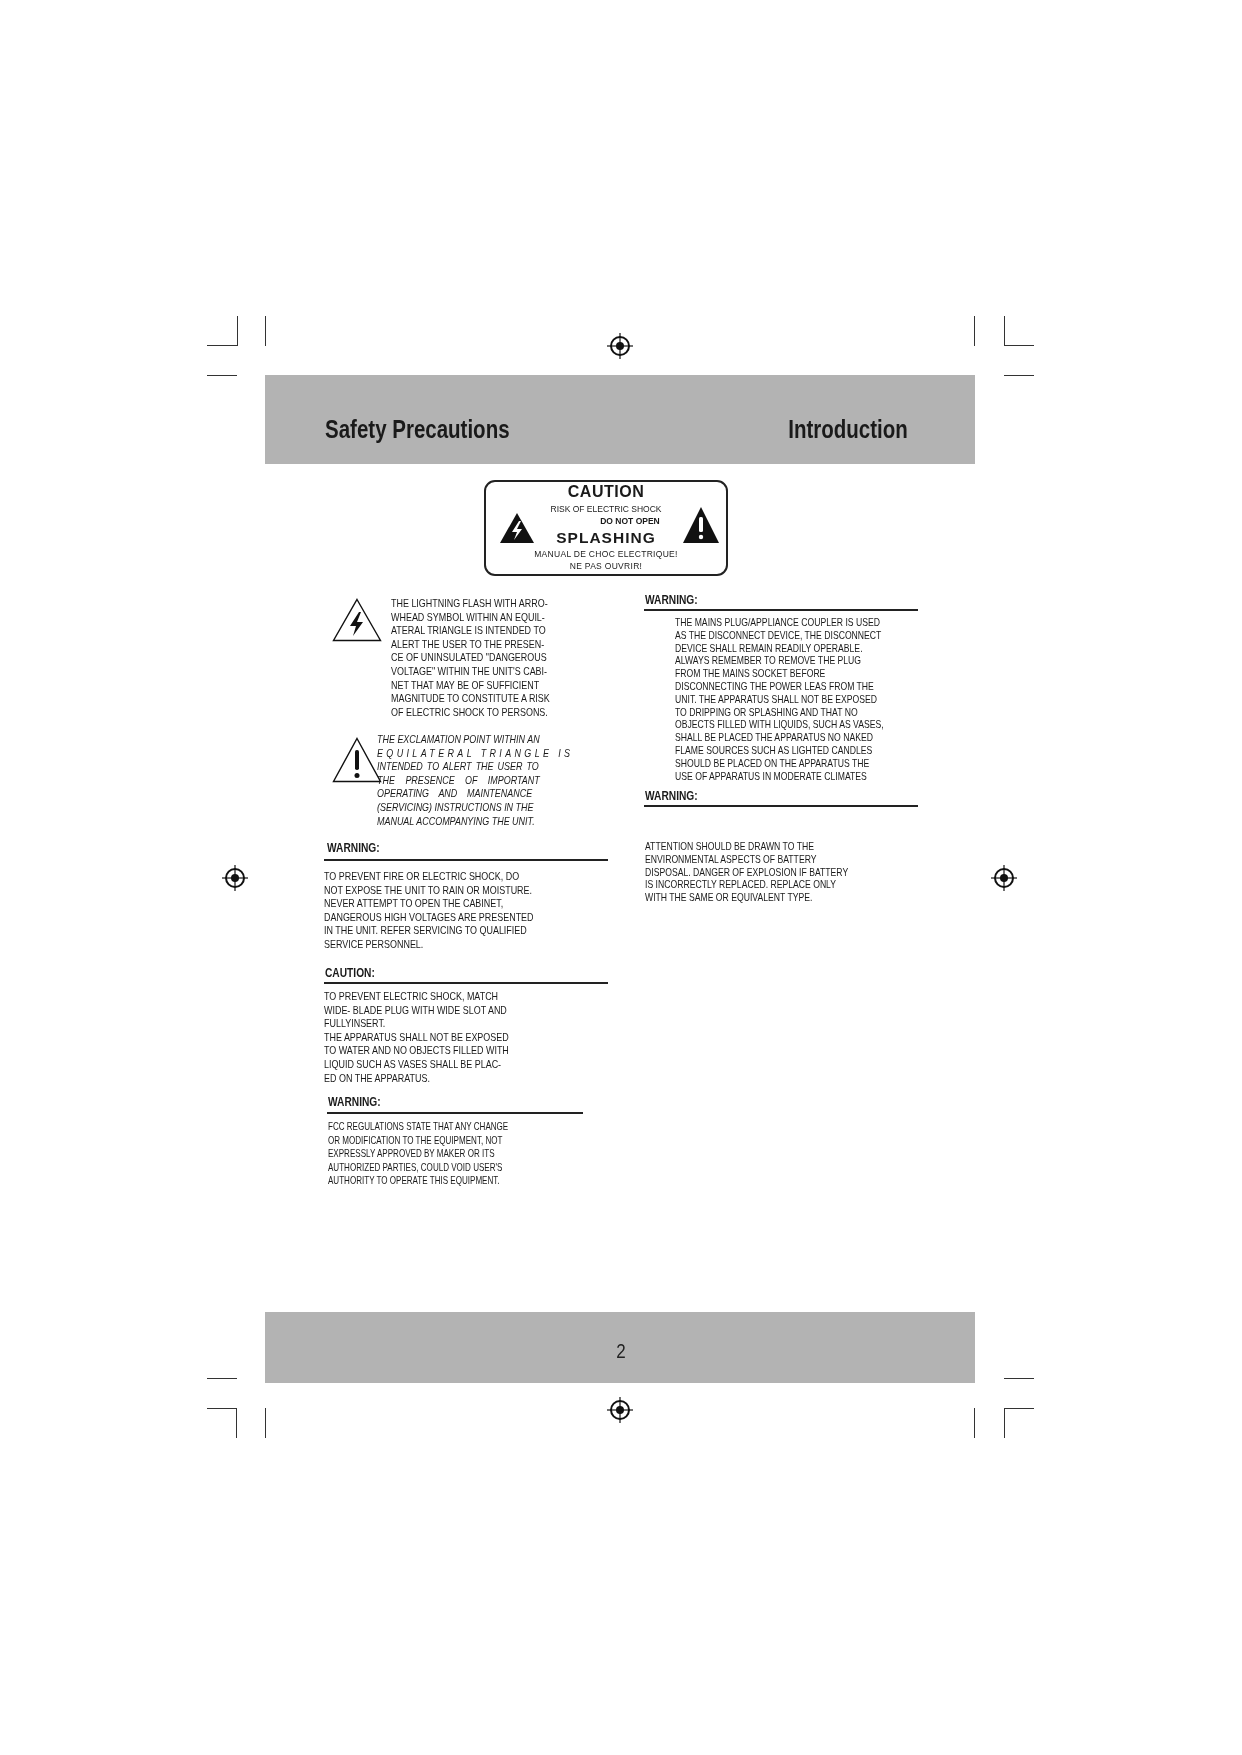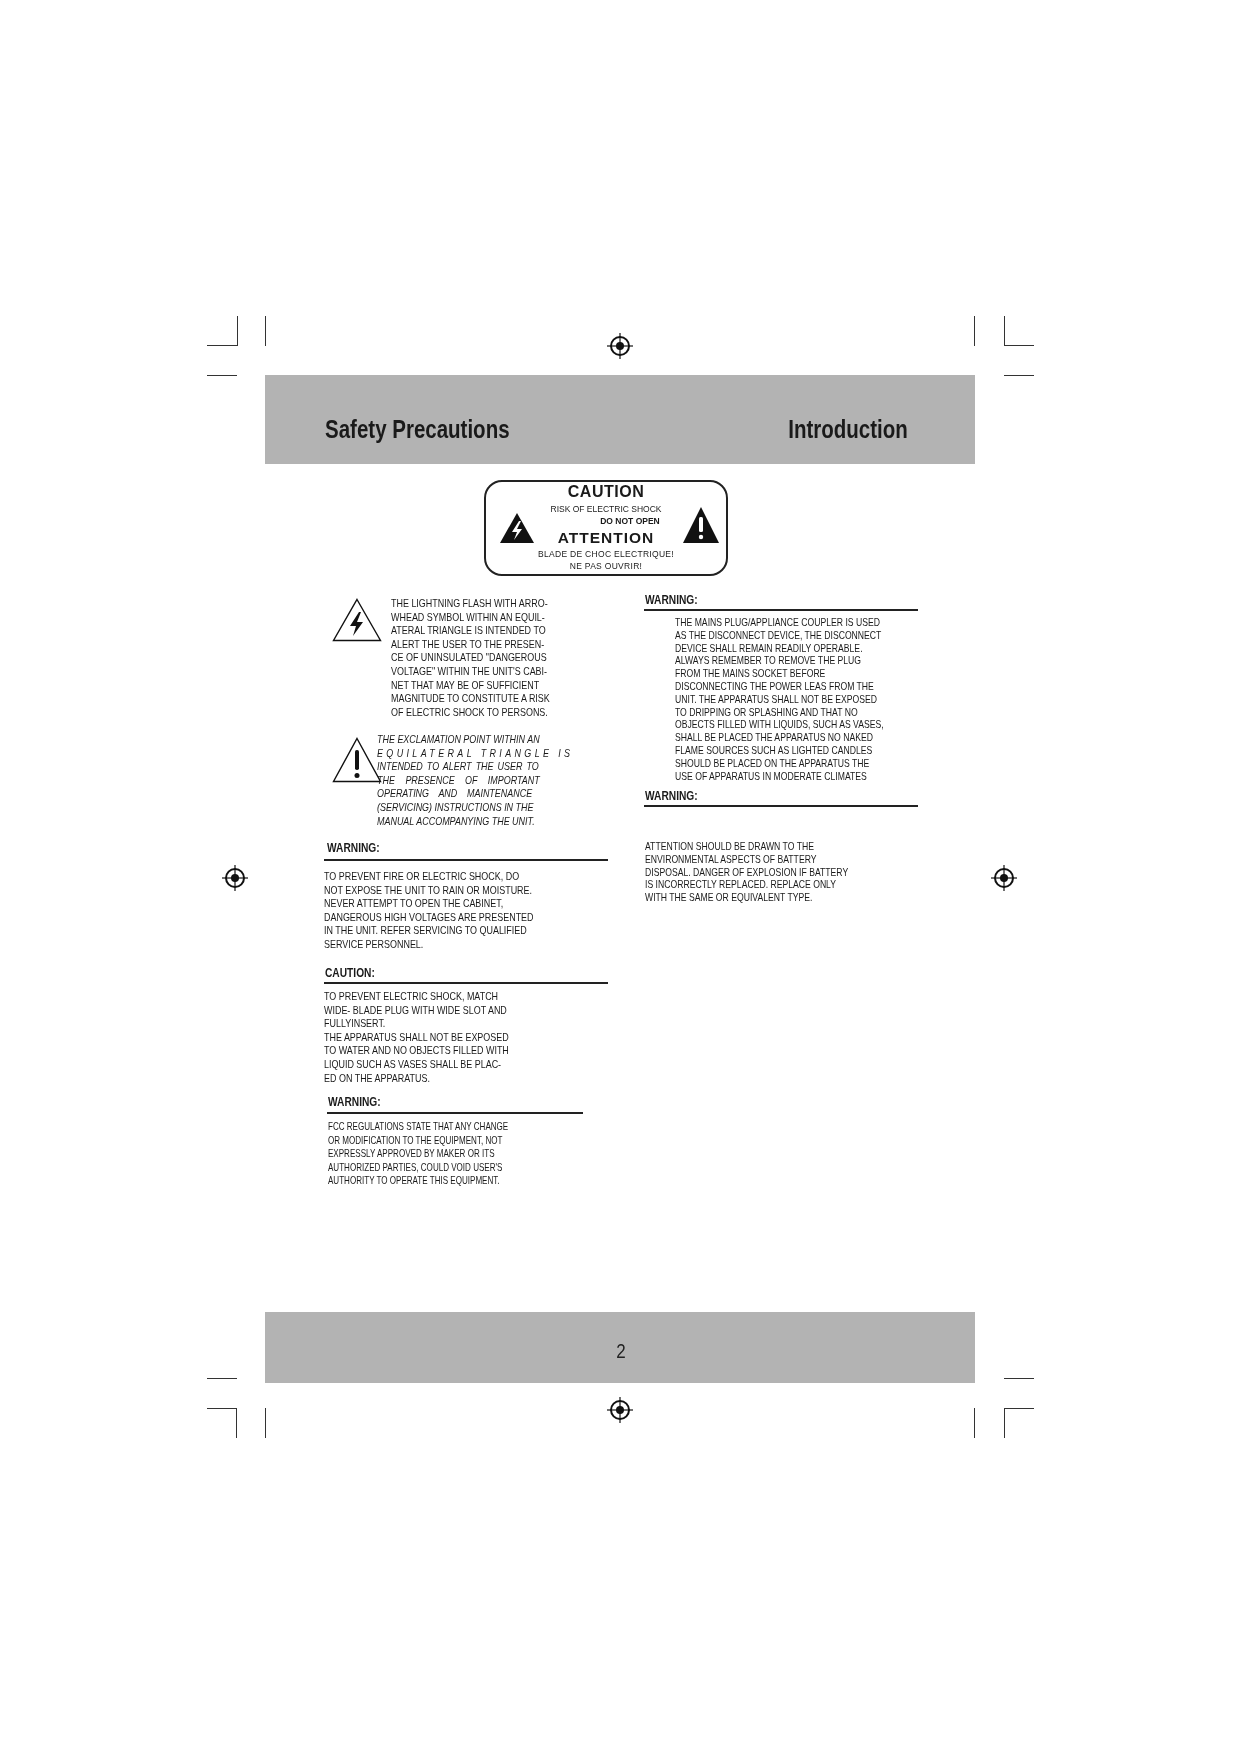--- a/index.html
+++ b/index.html
@@ -7,21 +7,21 @@
          font-family: "Liberation Sans", sans-serif; color: #1a1a1a; }
   .abs { position: absolute; }
   .crop { position: absolute; background: #333; }
   .band { position: absolute; background: #b3b3b3; }
   .header-title { position: absolute; top: 415px; font-family: "Liberation Sans", sans-serif;
                   font-weight: bold; font-size: 25px; color: #1a1a1a; transform: scaleX(0.82);
                   transform-origin: left top; letter-spacing: 0px; white-space: nowrap; }
   .header-right { transform-origin: right top; }
   .reg { position: absolute; width: 26px; height: 26px; }
   .caution-box { position: absolute; left: 484px; top: 480px; width: 244px; height: 96px;
-                 border: 2px solid #222; border-radius: 18px; background: #fff; box-sizing: border-box; }
+                 border: 2px solid #222; border-radius: 11px; background: #fff; box-sizing: border-box; }
   .cb-line { position: absolute; left: 0; right: 0; text-align: center; white-space: nowrap; }
   .body-text { position: absolute; font-family: "Liberation Sans", sans-serif; font-size: 11.2px;
                line-height: 13.6px; color: #1a1a1a; }
   .body-text .ln { display: block; white-space: nowrap; transform: scaleX(0.80); transform-origin: left top; }
   .sec-head { position: absolute; font-weight: bold; font-size: 12px; color: #1a1a1a;
               transform: scaleX(0.85); transform-origin: left top; white-space: nowrap; }
   .rule { position: absolute; height: 2px; background: #222; }
   .page-num { position: absolute; left: 0; width: 1242px; top: 1340px; text-align: center;
               font-size: 20px; color: #222; transform: scaleX(0.85); }
 </style>
@@ -79,22 +79,22 @@
 </svg>
 
 <div class="band" style="left:265px;top:375px;width:710px;height:89px;"></div>
 <div class="header-title" style="left:325px;">Safety Precautions</div>
 <div class="header-title header-right" style="right:334px;">Introduction</div>
 
 <div class="caution-box">
   <div class="cb-line" style="top:1px;font-weight:bold;font-size:16px;letter-spacing:0.5px;">CAUTION</div>
   <div class="cb-line" style="top:22px;font-weight:normal;font-size:8.5px;">RISK OF ELECTRIC SHOCK</div>
   <div class="cb-line" style="top:34px;font-weight:bold;font-size:8.5px;margin-left:48px;">DO NOT OPEN</div>
-  <div class="cb-line" style="top:47px;font-weight:bold;font-size:15.5px;letter-spacing:1px;">ATTENTION</div>
-  <div class="cb-line" style="top:67px;font-size:8.5px;letter-spacing:0.3px;">BLADE DE CHOC ELECTRIQUE!</div>
+  <div class="cb-line" style="top:47px;font-weight:bold;font-size:15.5px;letter-spacing:1px;">SPLASHING</div>
+  <div class="cb-line" style="top:67px;font-size:8.5px;letter-spacing:0.3px;">MANUAL DE CHOC ELECTRIQUE!</div>
   <div class="cb-line" style="top:79px;font-size:8.5px;letter-spacing:0.3px;">NE PAS OUVRIR!</div>
   <svg class="abs" style="left:13px;top:30px;" width="36" height="32" viewBox="0 0 36 32">
     <polygon points="18,1 35,31 1,31" fill="#111"></polygon>
     <polygon points="20,9 13,20 18,20 15,28 23,17 18,17 22,9" fill="#fff"></polygon>
   </svg>
   <svg class="abs" style="left:196px;top:24px;" width="38" height="38" viewBox="0 0 38 38">
     <polygon points="19,1 37,37 1,37" fill="#111"></polygon>
     <rect x="17" y="11" width="4" height="15" rx="1.5" fill="#fff"></rect>
     <circle cx="19" cy="31" r="2.2" fill="#fff"></circle>
   </svg>

